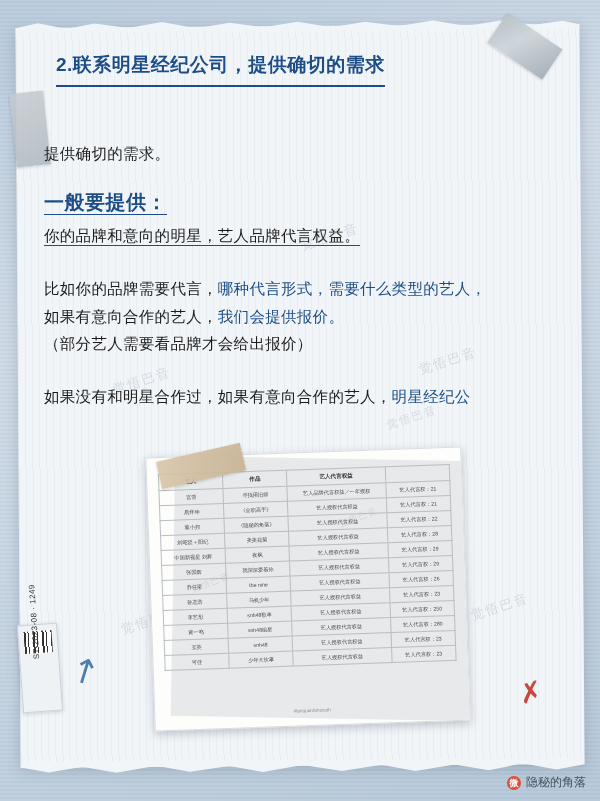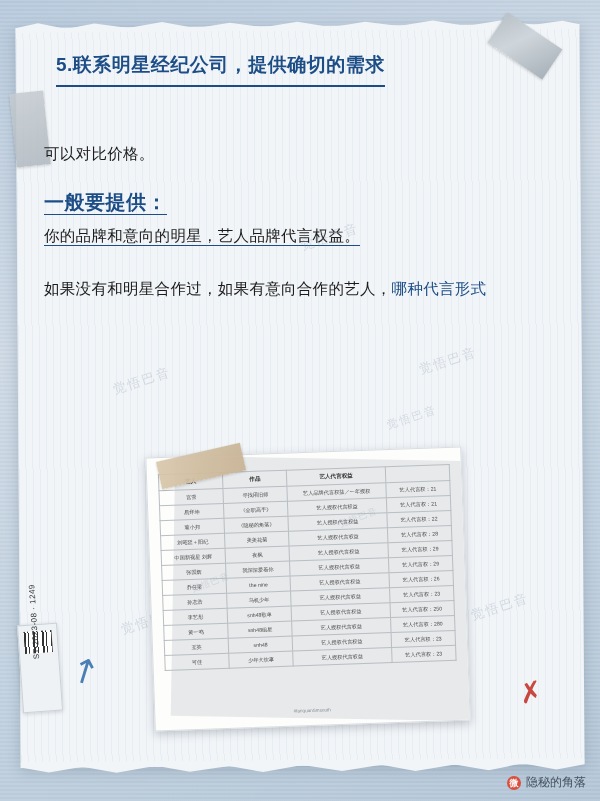--- a/index.html
+++ b/index.html
@@ -264,38 +264,43 @@
 
   <div class="sheet">
     <div class="torn-top"></div>
     <div class="torn-bottom"></div>
   </div>
 
   <div class="tape t1"></div>
   <div class="tape t2"></div>
 
   <div class="content">
-    <div class="headline">5.联系明星经纪公司，提供确切的需求</div>
+    <div class="headline">2.联系明星经纪公司，提供确切的需求</div>
 
     <p>
       <br>
-      <span>可以对比价格。</span>
+      <span>提供确切的需求。</span>
     </p>
 
     <div class="sub-head">
       <span class="underline-blue">一般要提供：</span>
     </div>
 
     <p>
       <span class="underline-blue">你的品牌和意向的明星，艺人品牌代言权益。</span>
     </p>
 
-
     <p class="gap-top">
-      <span>如果没有和明星合作过，如果有意向合作的艺人，</span><span class="blue">哪种代言形式</span><br>
+      <span>比如你的品牌需要代言，</span><span class="blue">哪种代言形式，</span><span class="blue">需要什么类型的艺人，</span><br>
+      <span>如果有意向合作的艺人，</span><span class="blue">我们会提供报价。</span><br>
+      <span>（部分艺人需要看品牌才会给出报价）</span>
+    </p>
+
+    <p class="gap-top">
+      <span>如果没有和明星合作过，如果有意向合作的艺人，</span><span class="blue">明星经纪公</span><br>
     </p>
   </div>
 
   <div class="wm wm1">觉悟巴音</div>
   <div class="wm wm2">觉悟巴音</div>
   <div class="wm wm3">觉悟巴音</div>
   <div class="wm wm4">觉悟巴音</div>
   <div class="wm wm5">觉悟巴音</div>
   <div class="wm wm6">觉悟巴音</div>
 

